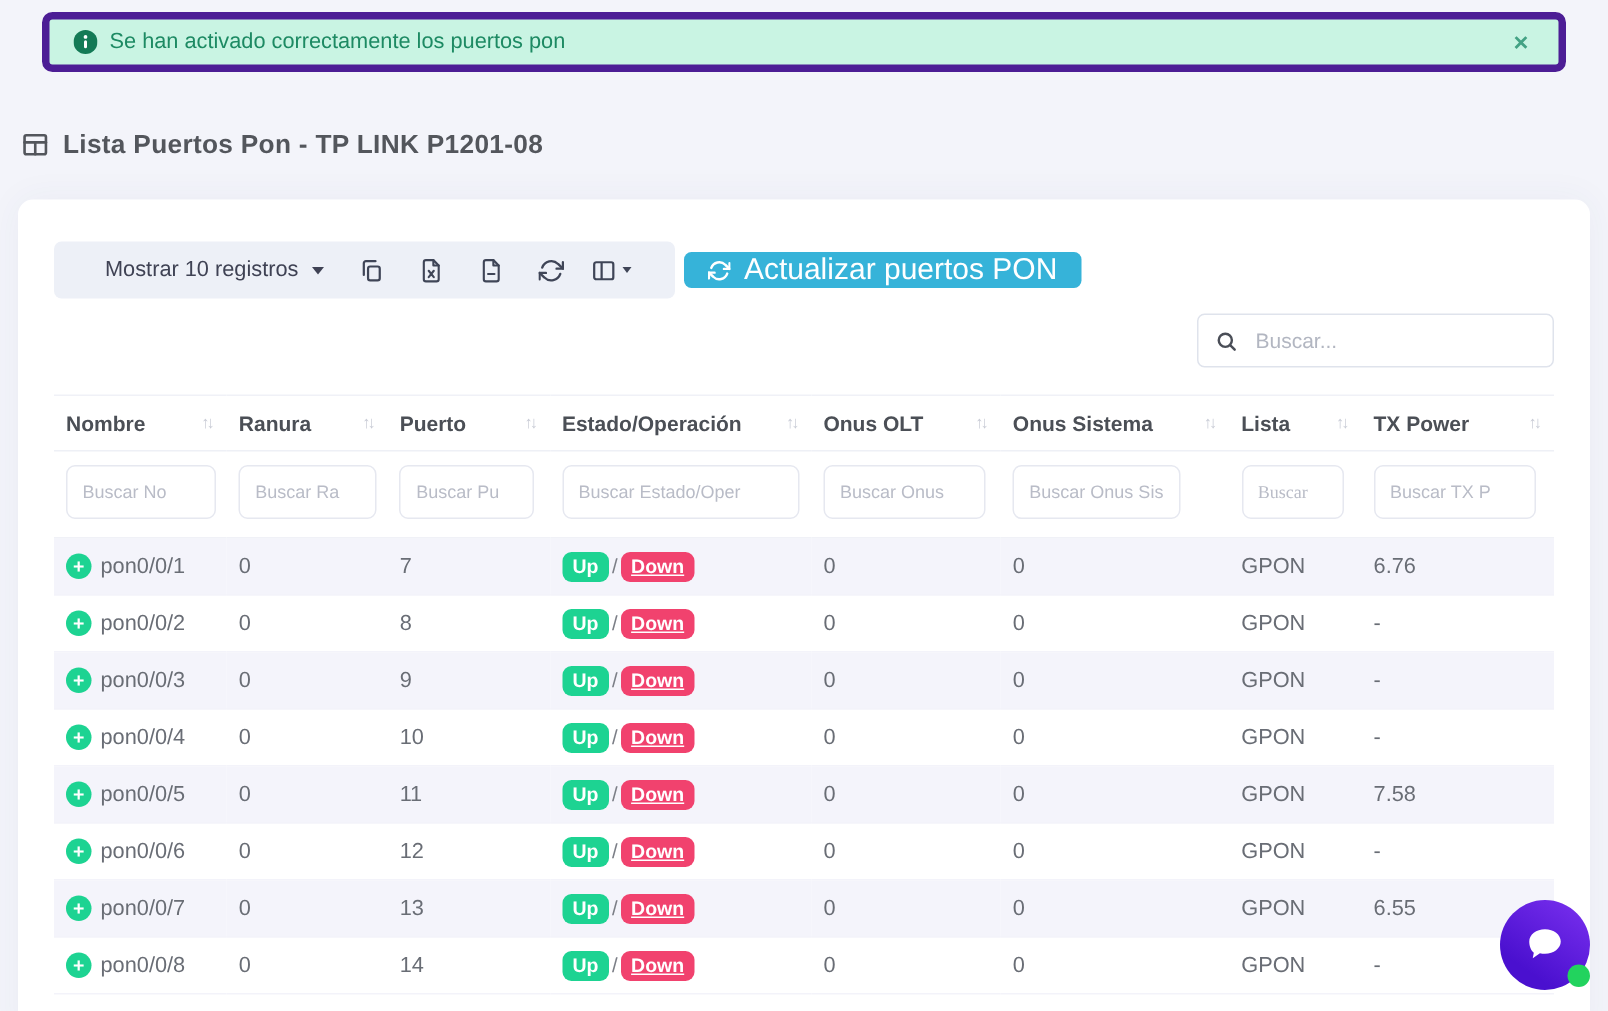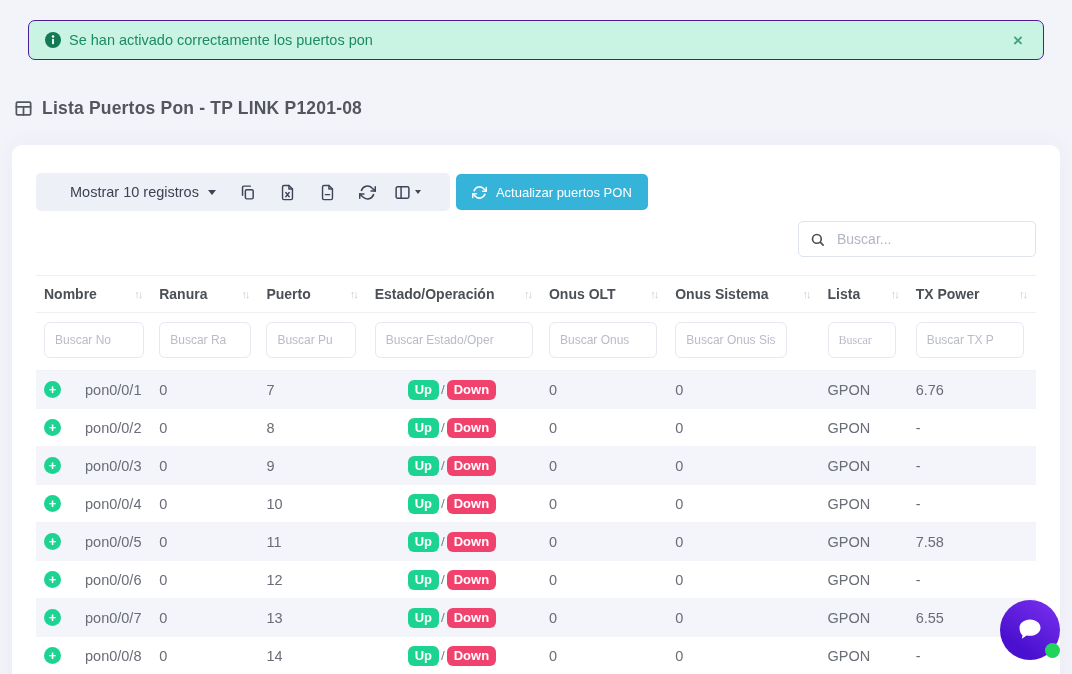--- a/index.html
+++ b/index.html
@@ -6,22 +6,22 @@
   html,body { margin:0; padding:0; }
   body {
     width:1072px; height:674px; overflow:hidden; position:relative;
     background:#f3f4fa;
     font-family:"Liberation Sans","DejaVu Sans",sans-serif;
     -webkit-font-smoothing:antialiased;
   }
 
   
   .alert {
-    margin:20px 28px 0; height:40px;
-    background:#c9f4e3; border:1px solid #4c1d95; border-radius:7px;
+    margin:8px 28px 0; height:40px;
+    background:#c9f4e3; border:5px solid #4c1d95; border-radius:7px;
     display:flex; align-items:center; padding:0 16px;
     color:#1d8a63; font-size:14.5px;
   }
   .alert .info-ic { display:inline-flex; margin-right:8px; }
   .alert-close {
     margin-left:auto; background:none; border:0; cursor:pointer;
     color:#43a284; font-size:17px; font-weight:700; line-height:1; padding:2px 4px;
     font-family:inherit;
   }
 
@@ -37,22 +37,22 @@
   }
 
   
   .toolbar-row { display:flex; align-items:center; }
   .tool-group { display:flex; align-items:center; background:#edf0f7; border-radius:5px; height:38px; padding:0 22px; }
   .records-dropdown { display:flex; align-items:center; gap:9px; padding:0 12px; font-size:14.5px; color:#3f4254; cursor:pointer; white-space:nowrap; }
   .caret { width:0; height:0; border-left:4px solid transparent; border-right:4px solid transparent; border-top:5px solid currentColor; display:inline-block; }
   .icon-btn { width:40px; height:38px; display:flex; align-items:center; justify-content:center; gap:4px; color:#3f4557; background:none; border:0; cursor:pointer; padding:0; }
   .icon-btn svg { width:17px; height:17px; display:block; }
   .btn-cyan, .btn-dark {
-    margin-left:6px; height:36px; border:0; border-radius:5px; padding:0 16px;
-    font-size:13px; display:flex; align-items:center; gap:9px; color:#fff; cursor:pointer;
+    margin-left:6px; height:24px; border:0; border-radius:5px; padding:0 16px;
+    font-size:20px; display:flex; align-items:center; gap:9px; color:#fff; cursor:pointer;
     font-family:inherit; white-space:nowrap;
   }
   .btn-cyan { background:#36b3d9; }
   .btn-dark { background:#2a2e3f; }
   .btn-cyan svg, .btn-dark svg { width:15px; height:15px; display:block; }
 
   
   .search-row { display:flex; justify-content:flex-end; margin-top:10px; }
   .search-box { display:flex; align-items:center; width:238px; height:36px; border:1px solid #dfe3ec; border-radius:5px; padding:0 11px; background:#fff; color:#4a4e57; }
   .search-box svg { width:15px; height:15px; flex:none; }
@@ -77,31 +77,31 @@
   .filter-row td:nth-child(3) input { width:90px; }
   .filter-row td:nth-child(4) input { width:158px; }
   .filter-row td:nth-child(5) input { width:108px; }
   .filter-row td:nth-child(6) input { width:112px; }
   .filter-row td:nth-child(7) input { width:68px;font-family:Liberation Serif, serif; }
   .filter-row td:nth-child(8) input { width:108px; }
 
   tbody td { font-size:14.5px; color:#696d75; padding:0 8px; height:38px; }
   tbody tr:nth-child(odd) { background:#f4f4fb; }
   tbody tr { border-bottom:1px solid #f3f3fa; }
-  .cell-flex { display:flex; align-items:center; gap:24px; }
+  .cell-flex { display:flex; align-items:center; gap:6px; }
   .plus-btn {
     width:17px; height:17px; border-radius:50%; background:#1dd392; color:#fff;
     display:inline-flex; align-items:center; justify-content:center;
     border:0; cursor:pointer; padding:0; flex:none; font-family:inherit;
     font-size:13px; font-weight:700; line-height:1;
   }
   .plus-btn::before { content:"+"; margin-top:-1px; }
   .badge { display:inline-block; padding:3px 7px 4px; border-radius:6px; color:#fff; font-size:13px; font-weight:700; line-height:1; }
-  .badge.up { background:#1dd392;margin-left:33px; }
-  .badge.down { background:#f1426e; }
+  .badge.up { background:#1dd392; }
+  .badge.down { background:#f1426e;text-decoration:underline; }
   .sep { color:#7b7e86; margin:0 2px; font-size:13.5px; }
 
   
   .chat-widget {
     position:absolute; right:12px; bottom:14px; width:60px; height:60px; border-radius:50%;
     background:linear-gradient(215deg,#7b31f0 0%, #4a10cf 75%);
     display:flex; align-items:center; justify-content:center; cursor:pointer;
   }
   .chat-widget svg { width:28px; height:28px; }
   .presence { position:absolute; right:0px; bottom:2px; width:15px; height:15px; border-radius:50%; background:#22d35e; }

